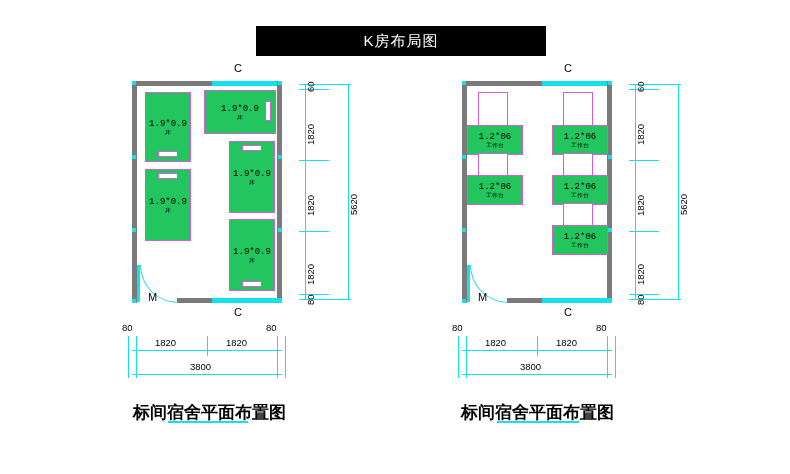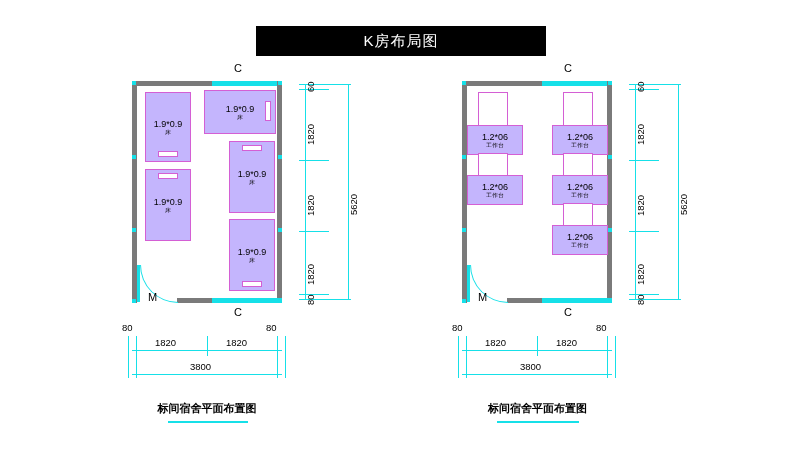--- a/index.html
+++ b/index.html
@@ -28,25 +28,26 @@
 
   
   .wall{position:absolute;background:#7a7a7a;}
   .wall-win{position:absolute;background:#16e0e8;}
   .node{position:absolute;background:#16e0e8;width:4px;height:4px;}
 
   
   .furn{
     position:absolute;
     border:1px solid #d45fd4;
-    background:#c4b5fd;
+    background:#22c55e;
     box-sizing:border-box;
     display:flex;flex-direction:column;
     align-items:center;justify-content:center;
     color:#000;
+    font-family:Liberation Mono, monospace;
   }
   .furn .dim{font-size:9px;line-height:10px;white-space:nowrap;}
   .furn .nm{font-size:6px;line-height:7px;white-space:nowrap;
             transform:scaleY(.9);}
   .pillow{
     position:absolute;
     border:1px solid #d45fd4;
     background:#ffffff;
     box-sizing:border-box;
   }
@@ -69,21 +70,21 @@
 
   
   .dimline{position:absolute;background:#16e0e8;}
   .dimtick{position:absolute;background:#16e0e8;}
   .dimtxt{position:absolute;font-size:9.5px;color:#000;white-space:nowrap;}
   .dimtxt-v{position:absolute;font-size:9.5px;color:#000;white-space:nowrap;
             transform-origin:left top;transform:rotate(-90deg);}
 
   
   .caption{
-    position:absolute;font-size:11px;color:#000;
+    position:absolute;font-size:17px;color:#000;
     white-space:nowrap;text-align:center;
     font-weight:bold;
   }
   .cap-rule{position:absolute;height:2px;background:#16e0e8;}
 </style>
 </head>
 <body>
 
 <div id="canvas">
 

